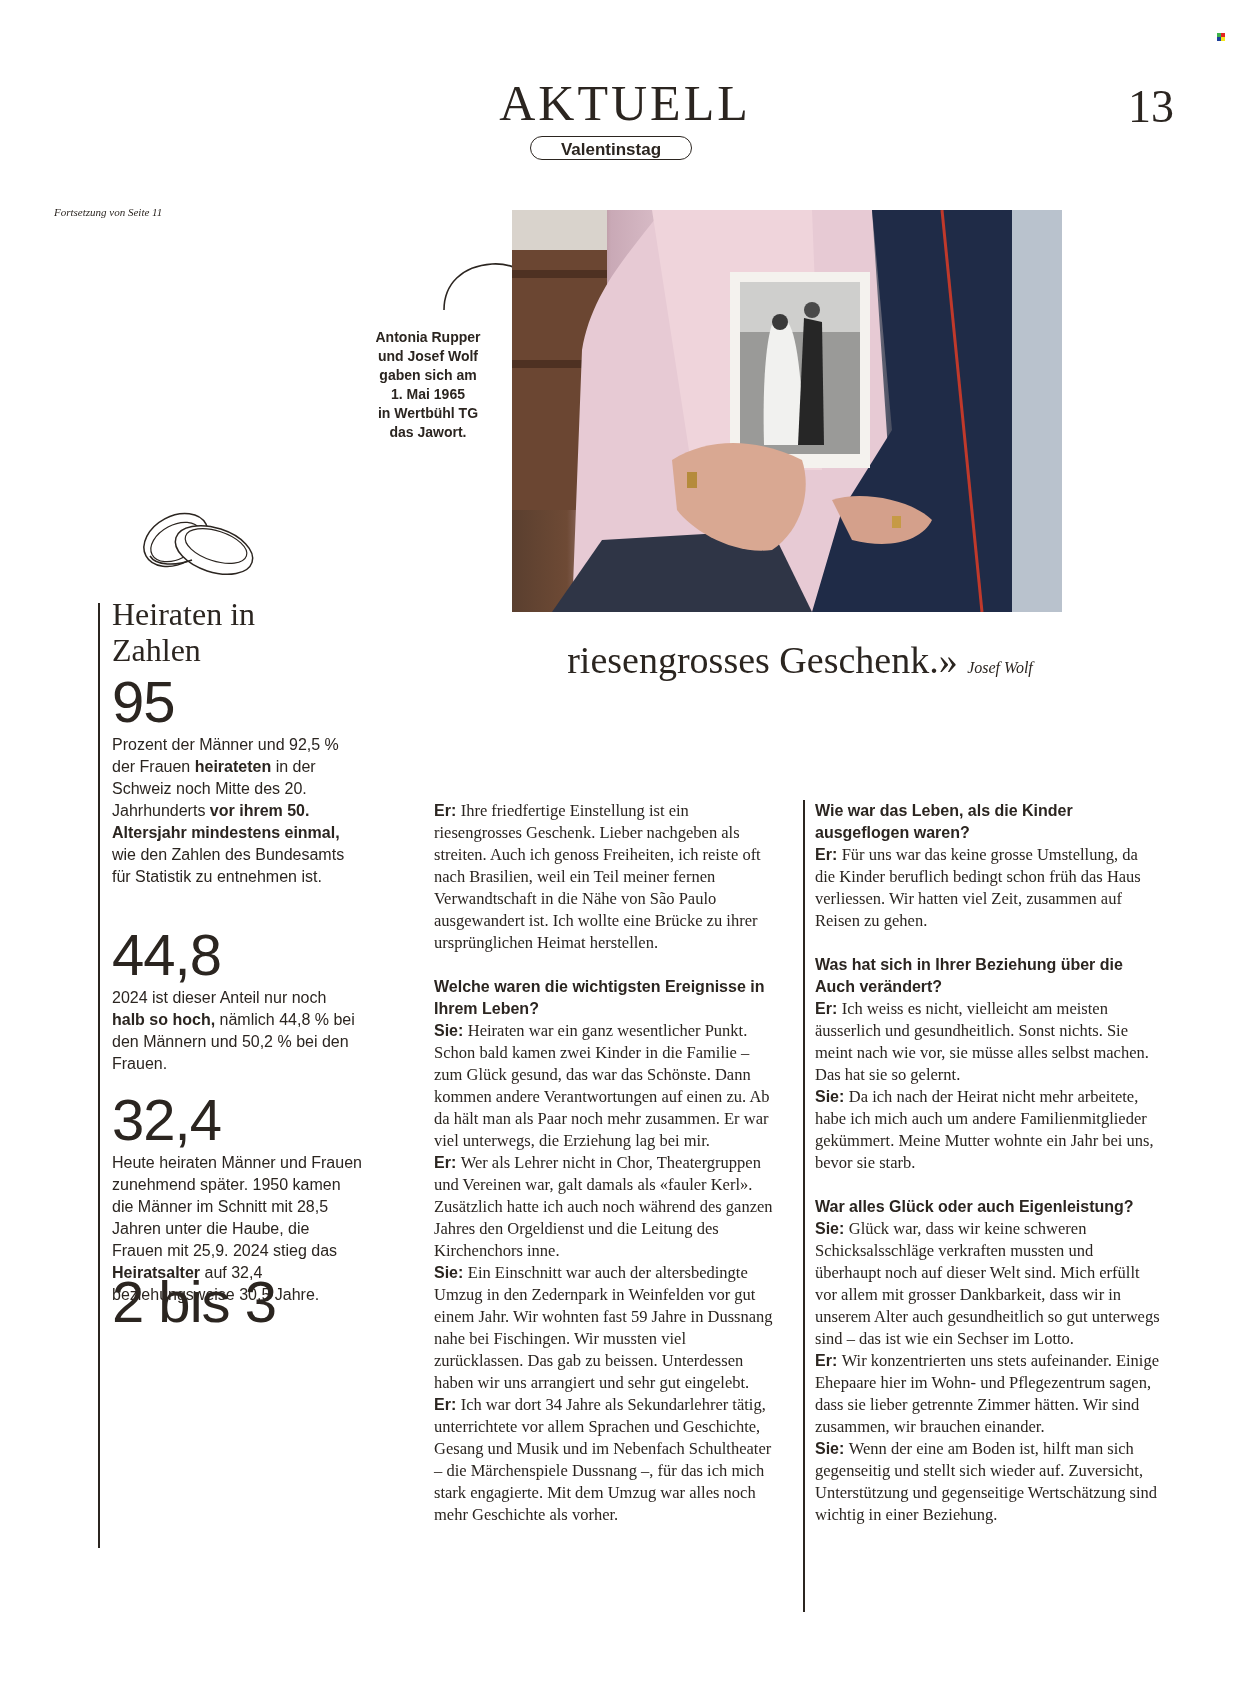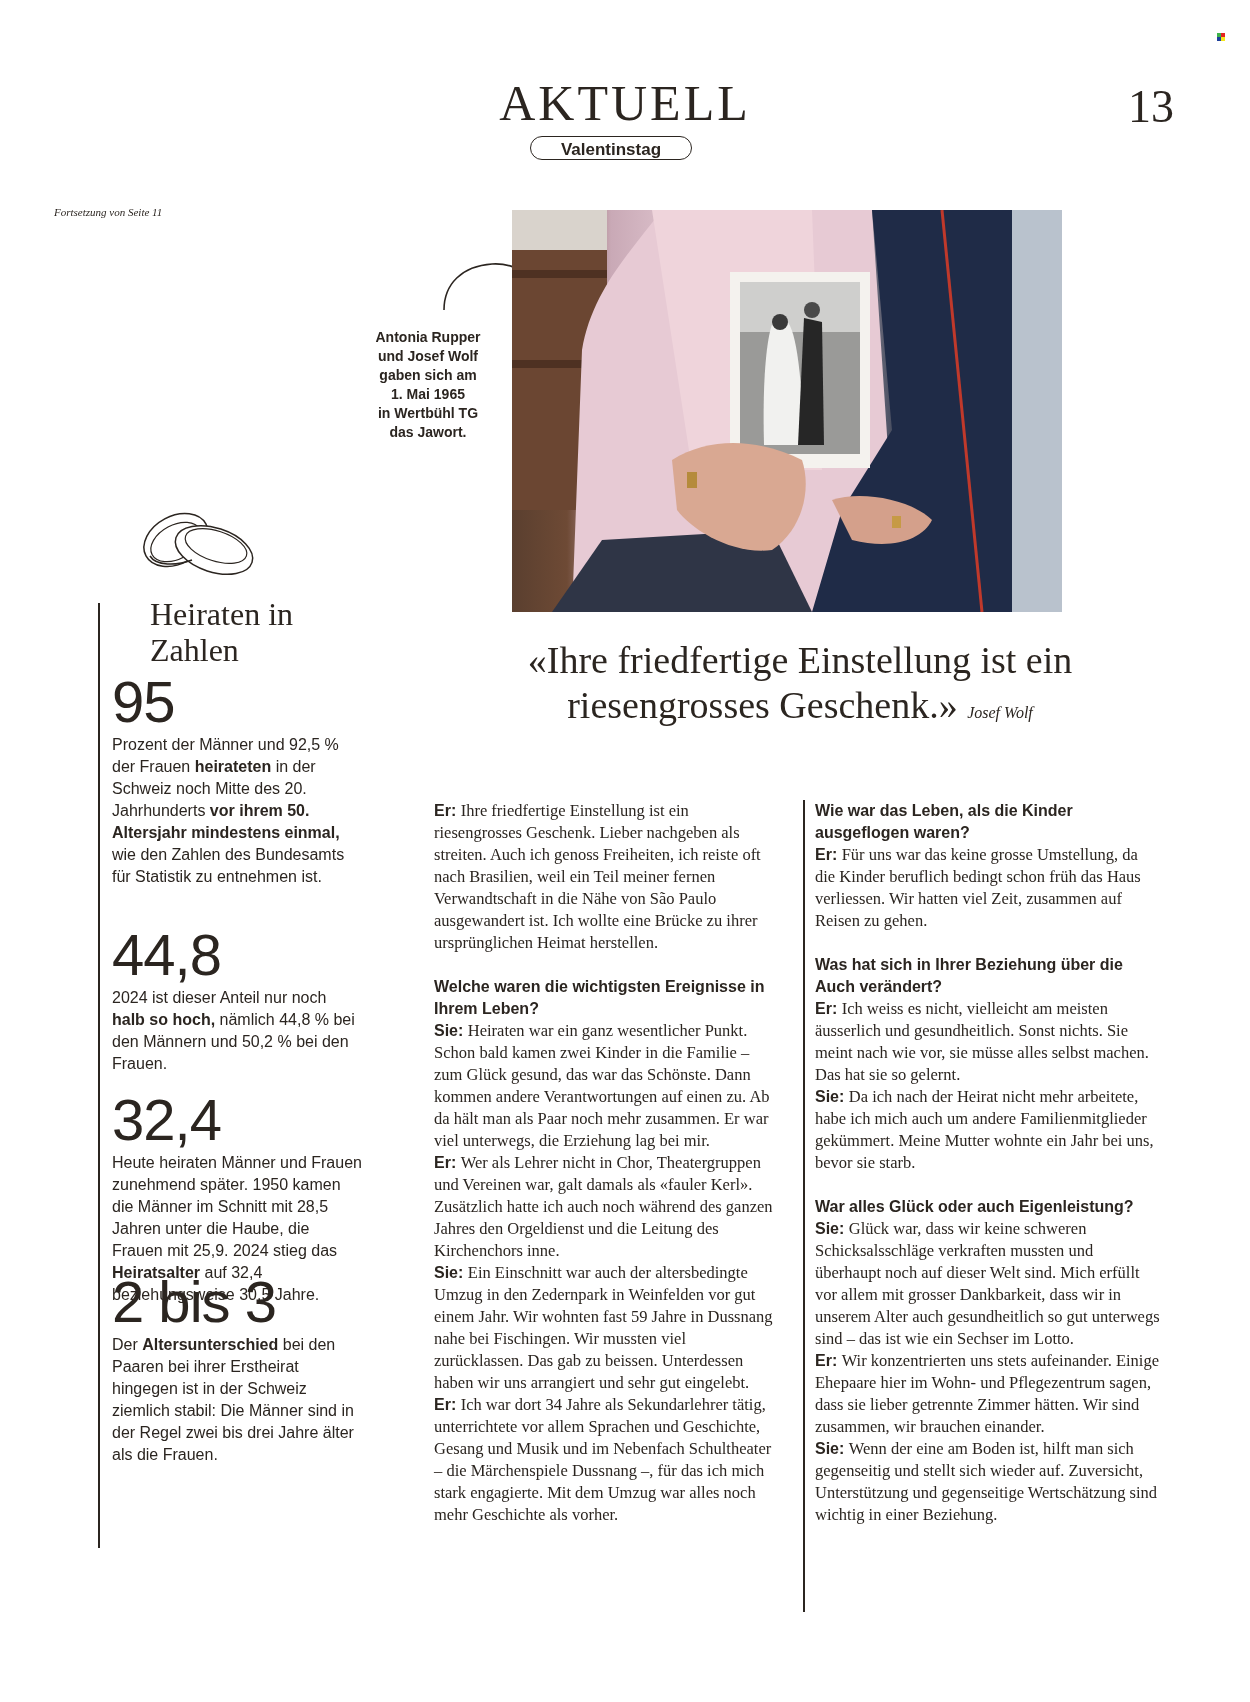--- a/index.html
+++ b/index.html
@@ -40,21 +40,21 @@
 
   #photo {
     position: absolute; left: 512px; top: 210px; width: 550px; height: 402px; overflow: hidden;
     background: linear-gradient(90deg, #5a3f2f 0%, #6e4a35 10%, #c9a9b6 18%, #e6cdd6 35%, #efd7dd 55%, #273348 72%, #1f2a45 88%, #b8c3d0 100%);
   }
 
   #rings-icon { position: absolute; left: 136px; top: 506px; }
   #stats-rule { position: absolute; left: 98px; top: 603px; width: 2px; height: 945px; background: #2b2520; }
   #stats-title {
     position: absolute; left: 112px; top: 596px; width: 250px; font-family: "Liberation Serif", serif;
-    font-size: 32px; line-height: 36px; color: #2b2520; margin-left: 38px;
+    font-size: 32px; line-height: 36px; color: #2b2520;
   }
   .stat { position: absolute; left: 112px; width: 250px; }
   .stat-num {
     font-family: "Liberation Sans", sans-serif; font-size: 58px; line-height: 60px;
     color: #2b2520; letter-spacing: -1px;
   }
   .stat-text {
     font-family: "Liberation Sans", sans-serif; font-size: 16px; line-height: 22px; color: #2b2520;
     margin-top: 2px;
   }
@@ -156,25 +156,23 @@
 <div class="stat" id="stat-1" style="top:925px;">
   <div class="stat-num">44,8</div>
   <div class="stat-text"><span>2024 ist dieser Anteil nur noch </span><b>halb so hoch,</b><span> nämlich 44,8 % bei den Männern und 50,2 % bei den Frauen.</span></div>
 </div>
 <div class="stat" id="stat-2" style="top:1090px;">
   <div class="stat-num">32,4</div>
   <div class="stat-text"><span>Heute heiraten Männer und Frauen zunehmend später. 1950 kamen die Männer im Schnitt mit 28,5 Jahren unter die Haube, die Frauen mit 25,9. 2024 stieg das </span><b>Heiratsalter</b><span> auf 32,4 beziehungsweise 30,5 Jahre.</span></div>
 </div>
 <div class="stat" id="stat-3" style="top:1272px;">
   <div class="stat-num">2 bis 3</div>
-  <div class="stat-text"><span>Der </span><b>Altersunterschied</b><span> bei den Paaren bei ihrer Ersthei­rat hingegen ist in der Schweiz ziemlich stabil: Die Männer sind in der Regel zwei bis drei Jahre älter als die Frauen.</span></div>
 </div>
 
 <div id="pull-quote">
-  <div>«Ihre friedfertige Einstellung ist ein</div>
   <div><span>riesengrosses Geschenk.»</span> <span id="pull-quote-author">Josef Wolf</span></div>
 </div>
 
 <div class="col" id="col-mid">
     <p class="para"><span class="spk">Er: </span><span>Ihre friedfertige Einstellung ist ein riesengrosses Geschenk. Lieber nachgeben als streiten. Auch ich genoss Freiheiten, ich reiste oft nach Brasilien, weil ein Teil meiner fernen Verwandtschaft in die Nähe von São Paulo ausgewandert ist. Ich wollte eine Brücke zu ihrer ursprünglichen Heimat herstellen.</span></p>
     <div class="gap"></div>
     <p class="para q">Welche waren die wichtigsten Ereignisse in Ihrem Leben?</p>
     <p class="para"><span class="spk">Sie: </span><span>Heiraten war ein ganz wesentlicher Punkt. Schon bald kamen zwei Kinder in die Familie – zum Glück gesund, das war das Schönste. Dann kommen andere Verantwortungen auf einen zu. Ab da hält man als Paar noch mehr zusammen. Er war viel unterwegs, die Erziehung lag bei mir.</span></p>
     <p class="para"><span class="spk">Er: </span><span>Wer als Lehrer nicht in Chor, Theatergruppen und Vereinen war, galt damals als «fauler Kerl». Zusätzlich hatte ich auch noch während des ganzen Jahres den Orgeldienst und die Leitung des Kirchenchors inne.</span></p>
     <p class="para"><span class="spk">Sie: </span><span>Ein Einschnitt war auch der altersbedingte Umzug in den Zedernpark in Weinfelden vor gut einem Jahr. Wir wohnten fast 59 Jahre in Dussnang nahe bei Fischingen. Wir mussten viel zurücklassen. Das gab zu beissen. Unterdessen haben wir uns arrangiert und sehr gut eingelebt.</span></p>

